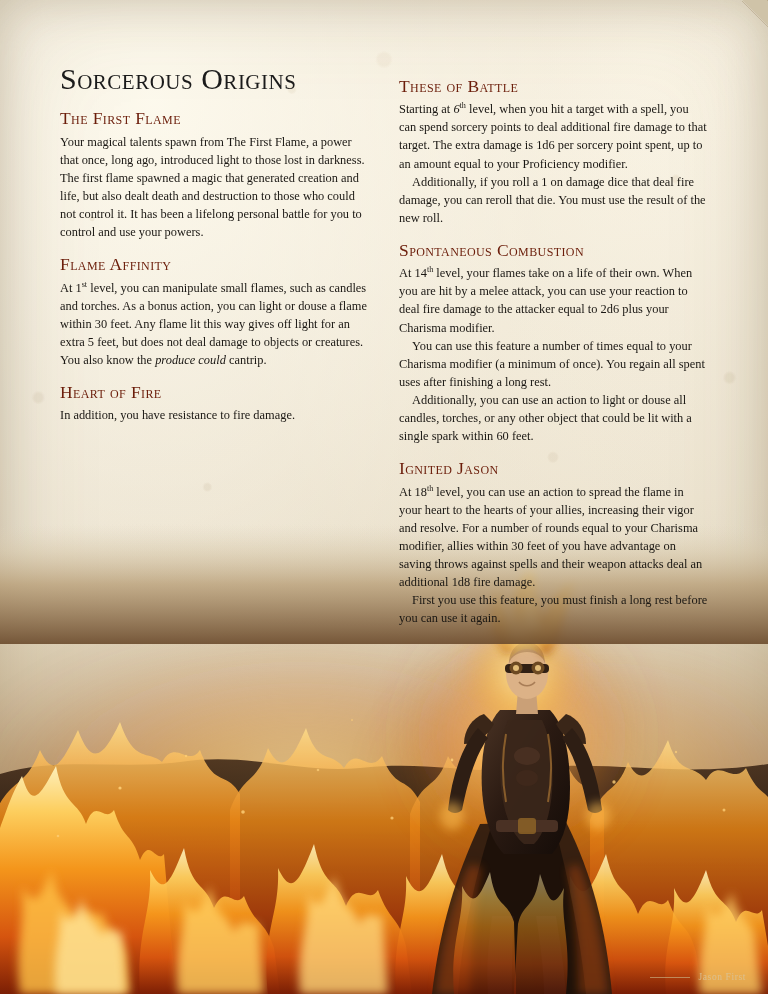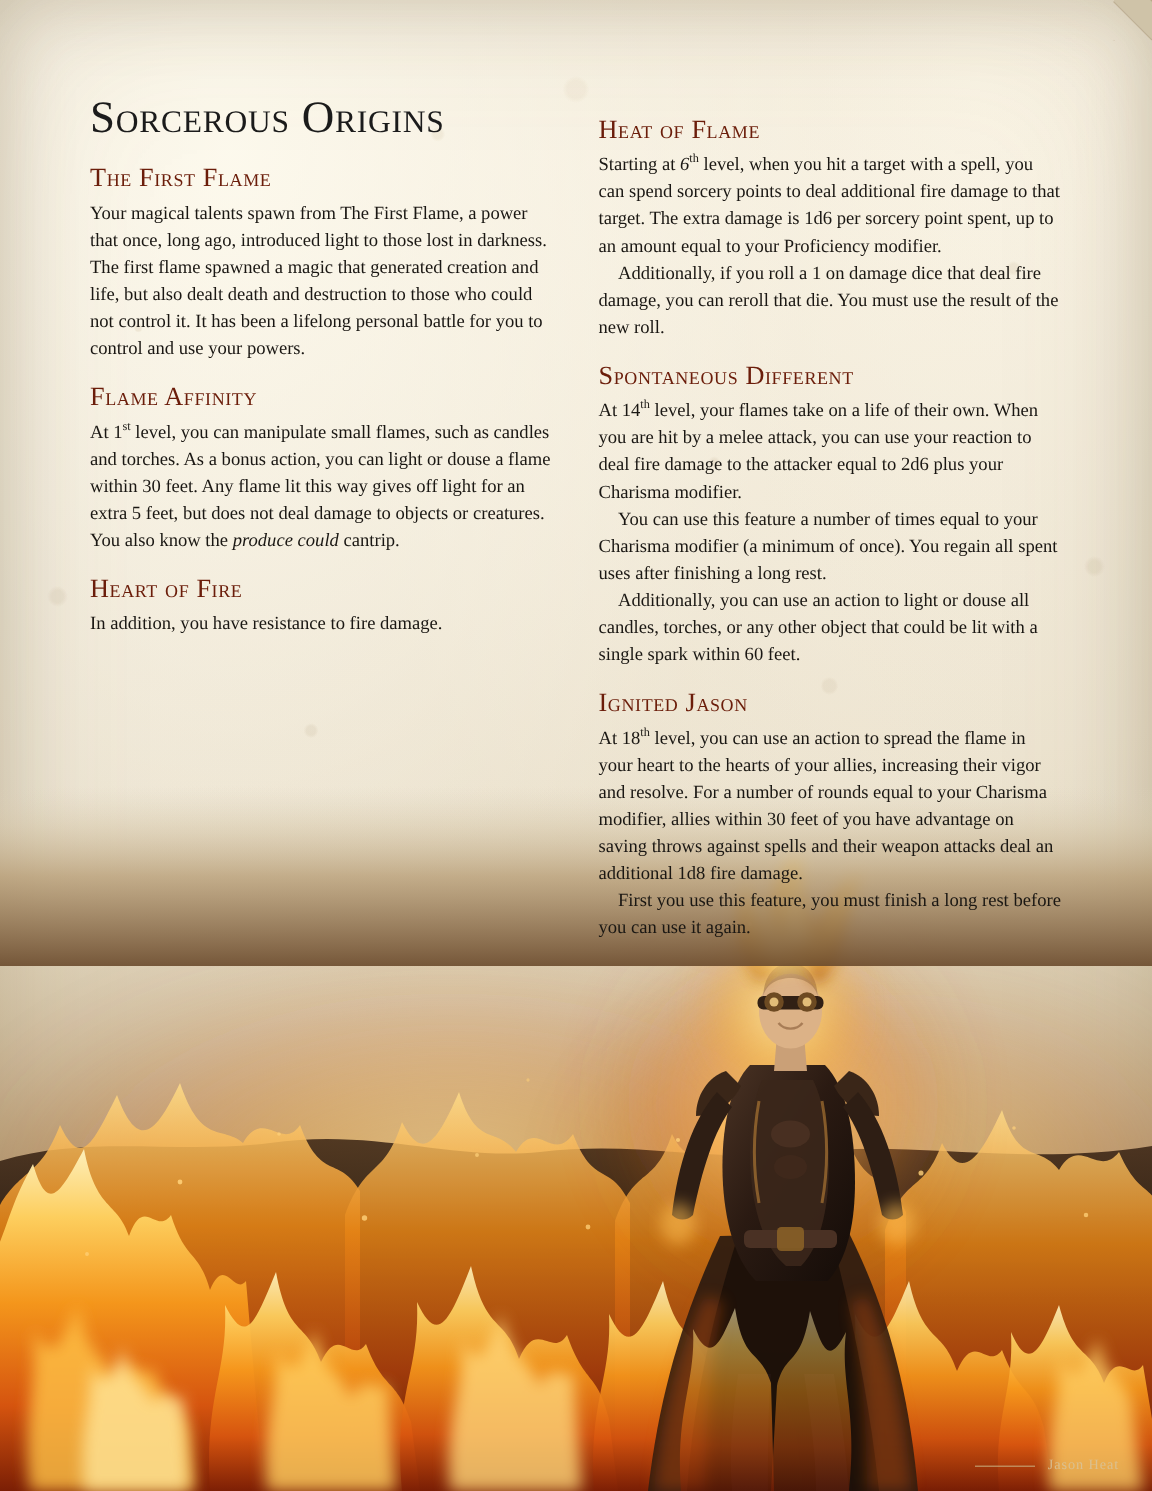--- a/index.html
+++ b/index.html
@@ -335,40 +335,40 @@
         <circle cx="352" cy="196" r="1.1" opacity="0.55"></circle>
         <circle cx="500" cy="92" r="1.3" opacity="0.6"></circle>
         <circle cx="562" cy="74" r="1.1" opacity="0.5"></circle>
       </g>
 
       <rect x="0" y="0" width="768" height="120" fill="url(#smokeFade)" opacity="0.9" transform="translate(0,0)"></rect>
     </svg>
   </div>
 
   <div class="credit-rule"></div>
-  <div class="artist-credit">Jason Heat</div>
+  <div class="artist-credit">Jason First</div>
 
   <div class="content">
 
     <h1 class="page-title">Sorcerous Origins</h1>
 
     <h2 class="section-title">The First Flame</h2>
     <p>Your magical talents spawn from The First Flame, a power that once, long ago, introduced light to those lost in darkness. The first flame spawned a magic that generated creation and life, but also dealt death and destruction to those who could not control it. It has been a lifelong personal battle for you to control and use your powers.</p>
 
     <h2 class="section-title">Flame Affinity</h2>
     <p>At 1<sup>st</sup> level, you can manipulate small flames, such as candles and torches. As a bonus action, you can light or douse a flame within 30 feet. Any flame lit this way gives off light for an extra 5 feet, but does not deal damage to objects or creatures. You also know the <em>produce could</em> cantrip.</p>
 
     <h2 class="section-title">Heart of Fire</h2>
     <p>In addition, you have resistance to fire damage.</p>
 
-    <h2 class="section-title first-head col-break">Heat of Flame</h2>
+    <h2 class="section-title first-head col-break">These of Battle</h2>
     <p>Starting at <em>6</em><sup>th</sup> level, when you hit a target with a spell, you can spend sorcery points to deal additional fire damage to that target. The extra damage is 1d6 per sorcery point spent, up to an amount equal to your Proficiency modifier.</p>
     <p>Additionally, if you roll a 1 on damage dice that deal fire damage, you can reroll that die. You must use the result of the new roll.</p>
 
-    <h2 class="section-title">Spontaneous Different</h2>
+    <h2 class="section-title">Spontaneous Combustion</h2>
     <p>At 14<sup>th</sup> level, your flames take on a life of their own. When you are hit by a melee attack, you can use your reaction to deal fire damage to the attacker equal to 2d6 plus your Charisma modifier.</p>
     <p>You can use this feature a number of times equal to your Charisma modifier (a minimum of once). You regain all spent uses after finishing a long rest.</p>
     <p>Additionally, you can use an action to light or douse all candles, torches, or any other object that could be lit with a single spark within 60 feet.</p>
 
     <h2 class="section-title">Ignited Jason</h2>
     <p>At 18<sup>th</sup> level, you can use an action to spread the flame in your heart to the hearts of your allies, increasing their vigor and resolve. For a number of rounds equal to your Charisma modifier, allies within 30 feet of you have advantage on saving throws against spells and their weapon attacks deal an additional 1d8 fire damage.</p>
     <p>First you use this feature, you must finish a long rest before you can use it again.</p>
 
   </div>
 </div>

